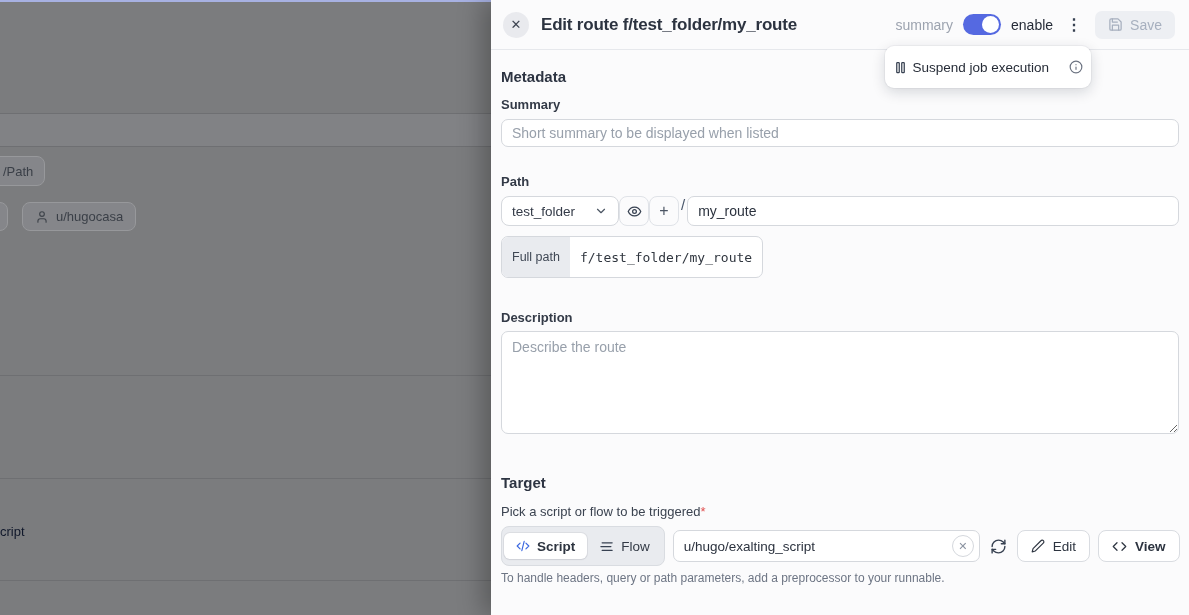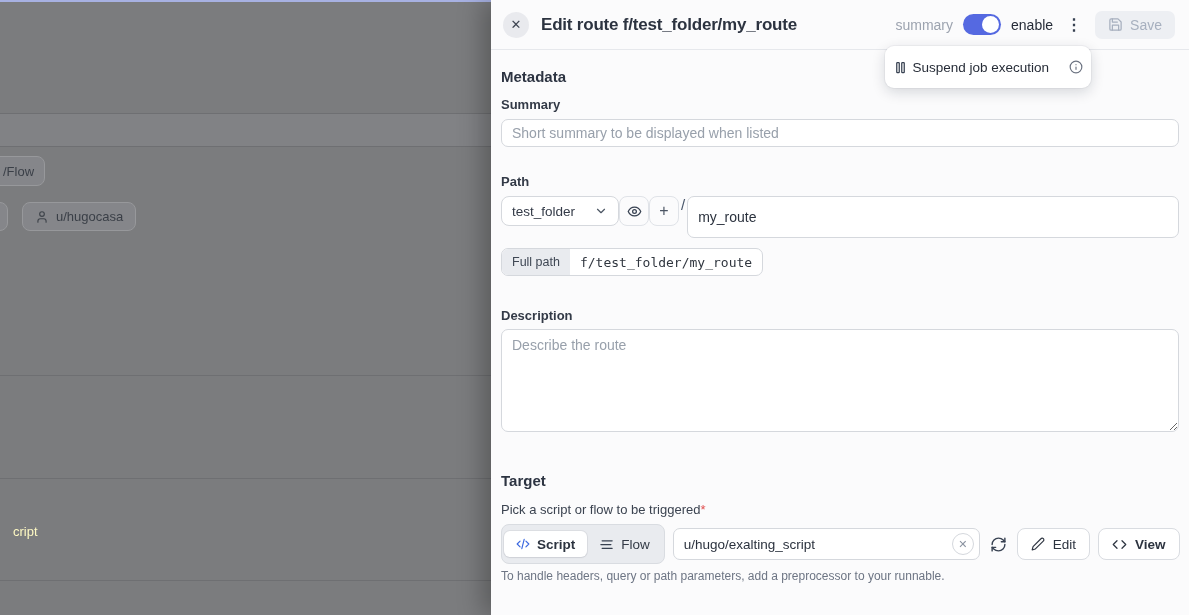--- a/index.html
+++ b/index.html
@@ -17,21 +17,21 @@
   .bd-line { position:absolute; left:0; width:100%; height:1px; background:#6e6f72; }
   .bd-band { position:absolute; left:0; top:114px; width:100%; height:32px; background:#818285; }
   .bd-chip {
     position:absolute; display:flex; align-items:center; gap:7px;
     border:1px solid #97989b; background:#85868a; border-radius:8px;
     color:#3a3f47; font-size:13px;
   }
   .bd-chip-flow { left:-16px; top:156px; width:61px; height:30px; padding-left:18px; }
   .bd-chip-stub { left:-40px; top:202px; width:48px; height:29px; }
   .bd-chip-user { left:22px; top:202px; height:29px; padding:0 12px; }
-  .bd-script-text { position:absolute; left:13px; top:524px; color:#fef9c3; font-size:13px; }
+  .bd-script-text { position:absolute; left:0; top:524px; color:#0f172a; font-size:13px; }
 
   
   .drawer {
     position:absolute; left:491px; top:0; width:698px; height:615px;
     background:#fbfbfc; box-shadow:-8px 0 24px rgba(0,0,0,.28);
     overflow:hidden;
   }
   .drawer-header {
     height:50px; display:flex; align-items:center; gap:12px;
     padding:0 14px 0 12px; border-bottom:1px solid #e6e8ec;
@@ -80,25 +80,25 @@
   .folder-select {
     width:118px; height:30px; border:1px solid #d5d8dd; border-radius:8px; background:#fff;
     display:flex; align-items:center; justify-content:space-between; padding:0 10px;
     font-size:13.5px; color:#333a47; cursor:pointer; flex:none;
   }
   .icon-btn {
     width:30px; height:30px; border:1px solid #e0e3e8; border-radius:8px; background:transparent;
     display:flex; align-items:center; justify-content:center; cursor:pointer; flex:none; color:#4b5563;
   }
   .slash-sep { font-size:15px; color:#475569; padding:0 2px; }
-  .route-input { height:42px; flex:1; }
+  .route-input { height:30px; flex:1; }
 
   .fullpath-pill {
     display:inline-flex; align-items:stretch; border:1px solid #d5d8dd; border-radius:7px;
-    overflow:hidden; height:28px; background:#fff;
+    overflow:hidden; height:42px; background:#fff;
   }
   .fullpath-label {
     display:flex; align-items:center; padding:0 10px; background:#e9ebef;
     font-size:12.5px; color:#3f4754;
   }
   .fullpath-value {
     display:flex; align-items:center; padding:0 10px;
     font-family:"DejaVu Sans Mono", monospace; font-size:13px; color:#30363f;
   }
 
@@ -157,21 +157,21 @@
 <div class="backdrop">
   <div class="bd-accent"></div>
   <div class="bd-line" style="top:113px"></div>
   <div class="bd-band"></div>
   <div class="bd-line" style="top:146px"></div>
   <div class="bd-line" style="top:375px"></div>
   <div class="bd-line" style="top:478px"></div>
   <div class="bd-line" style="top:580px"></div>
 
   <div class="bd-chip bd-chip-flow">
-    <span>/Flow</span>
+    <span>/Path</span>
   </div>
 
   <div class="bd-chip bd-chip-stub"></div>
 
   <div class="bd-chip bd-chip-user">
     <span>
       <svg width="14" height="14" viewBox="0 0 24 24" fill="none" stroke="#3f444b" stroke-width="2" stroke-linecap="round" stroke-linejoin="round">
           <path d="M19 21v-2a4 4 0 0 0-4-4H9a4 4 0 0 0-4 4v2"></path>
           <circle cx="12" cy="7" r="4"></circle>
         </svg>

